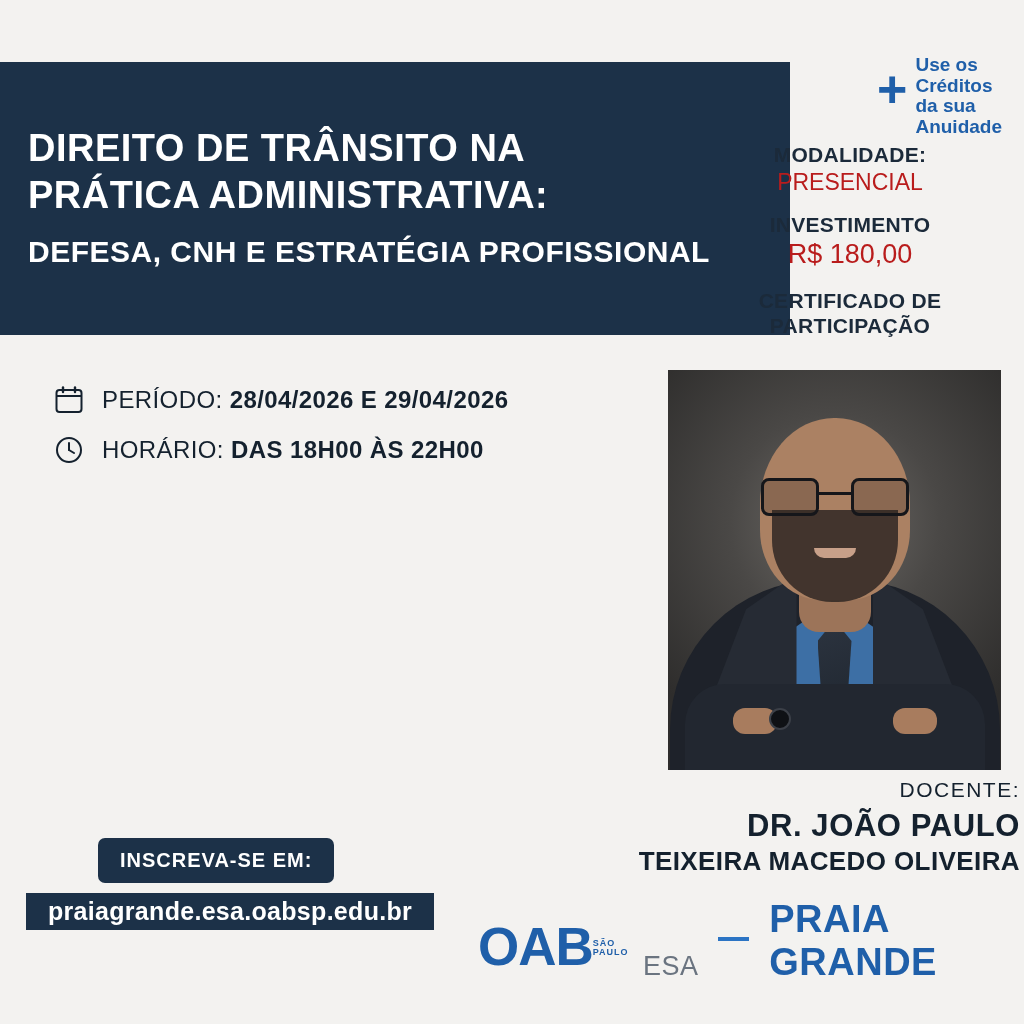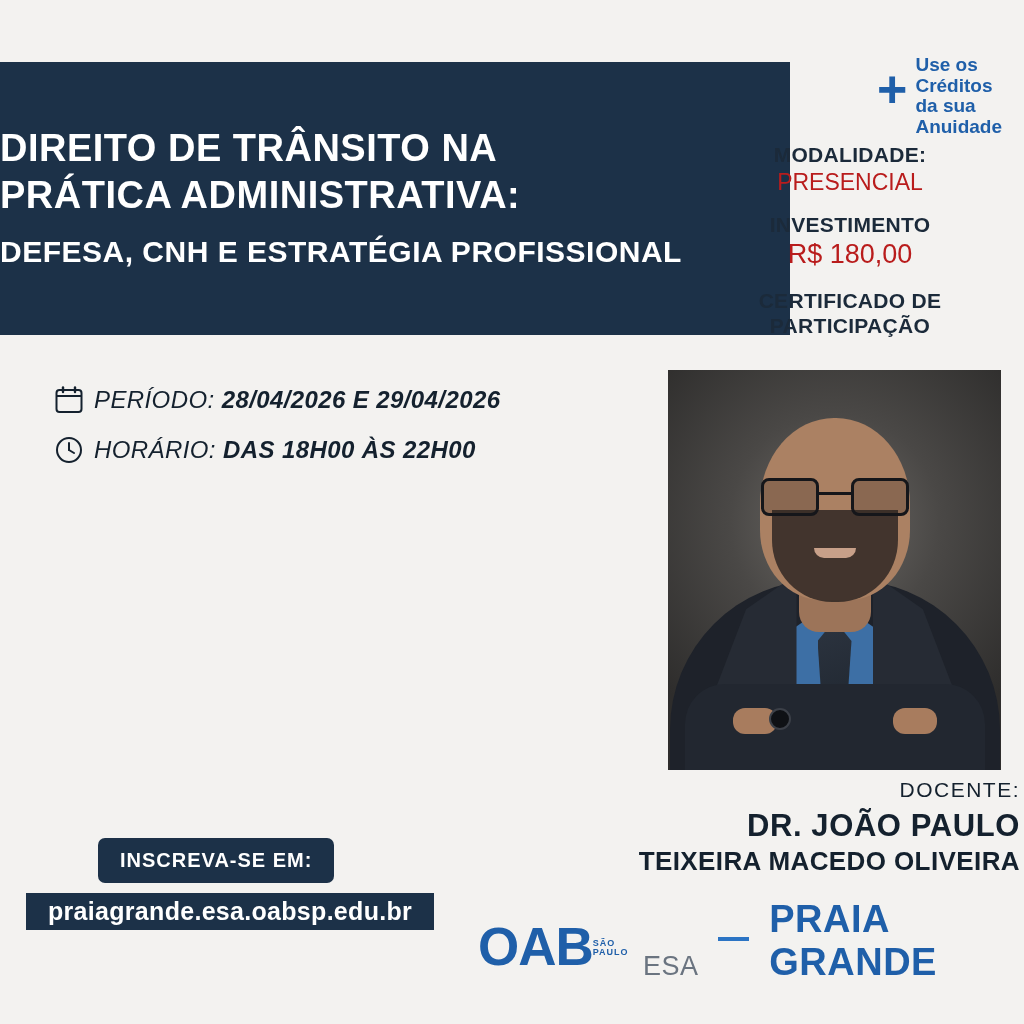--- a/index.html
+++ b/index.html
@@ -17,20 +17,21 @@
 
   
   .title-block {
     position: absolute;
     left: 0; top: 62px;
     width: 790px; height: 273px;
     background: #1c3148;
     display: flex;
     flex-direction: column;
     justify-content: center;
+    padding-left: 28px;
   }
   .title-line {
     color: #ffffff;
     font-weight: bold;
     letter-spacing: 0.5px;
   }
   .title-l1, .title-l2 { font-size: 38px; line-height: 1.25; }
   .title-l3 { font-size: 30px; line-height: 1.35; margin-top: 12px; }
 
   
@@ -84,22 +85,21 @@
   .meta {
     position: absolute;
     left: 54px; top: 385px;
     display: flex;
     flex-direction: column;
     gap: 20px;
   }
   .meta-row {
     display: flex;
     align-items: center;
-    gap: 10px;
-    font-style: italic;
+    gap: 18px;
   }
   .meta-icon { width: 30px; height: 30px; flex: 0 0 30px; }
   .meta-text {
     font-size: 24px;
     color: #14212e;
     letter-spacing: 0.4px;
     white-space: nowrap;
   }
   .meta-text b { font-weight: bold; }
   .meta-text .lbl { font-weight: normal; }

